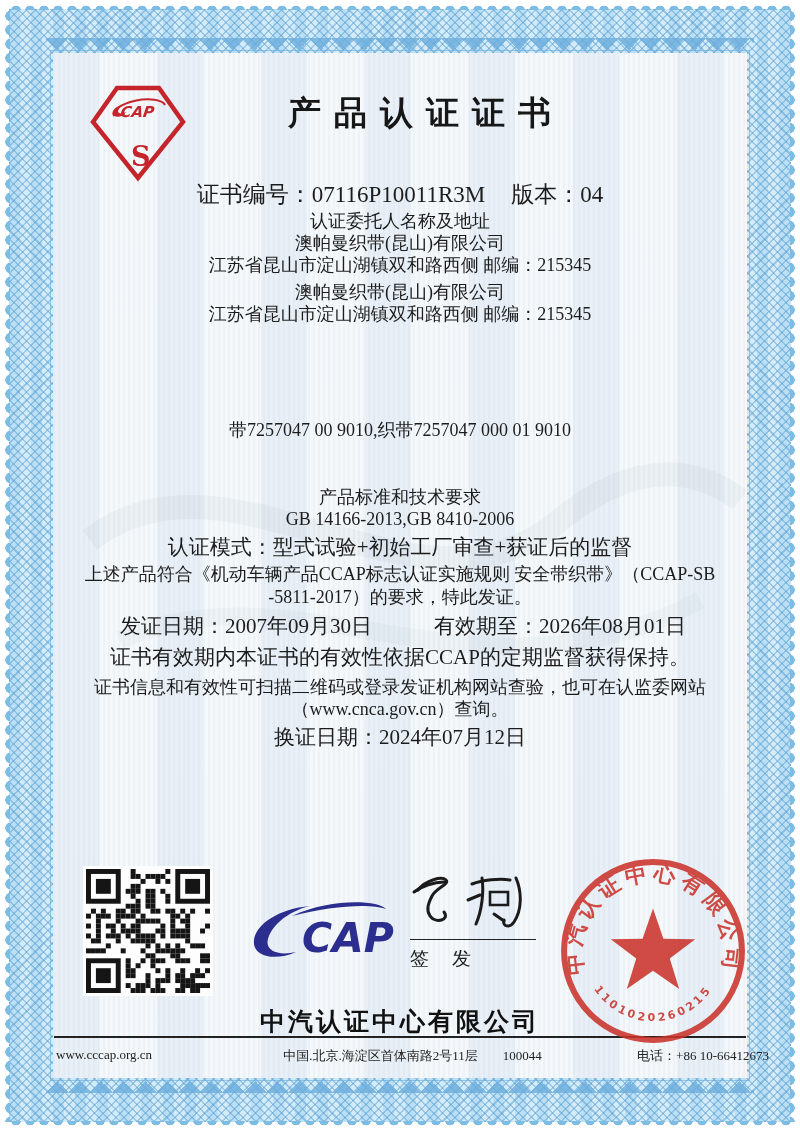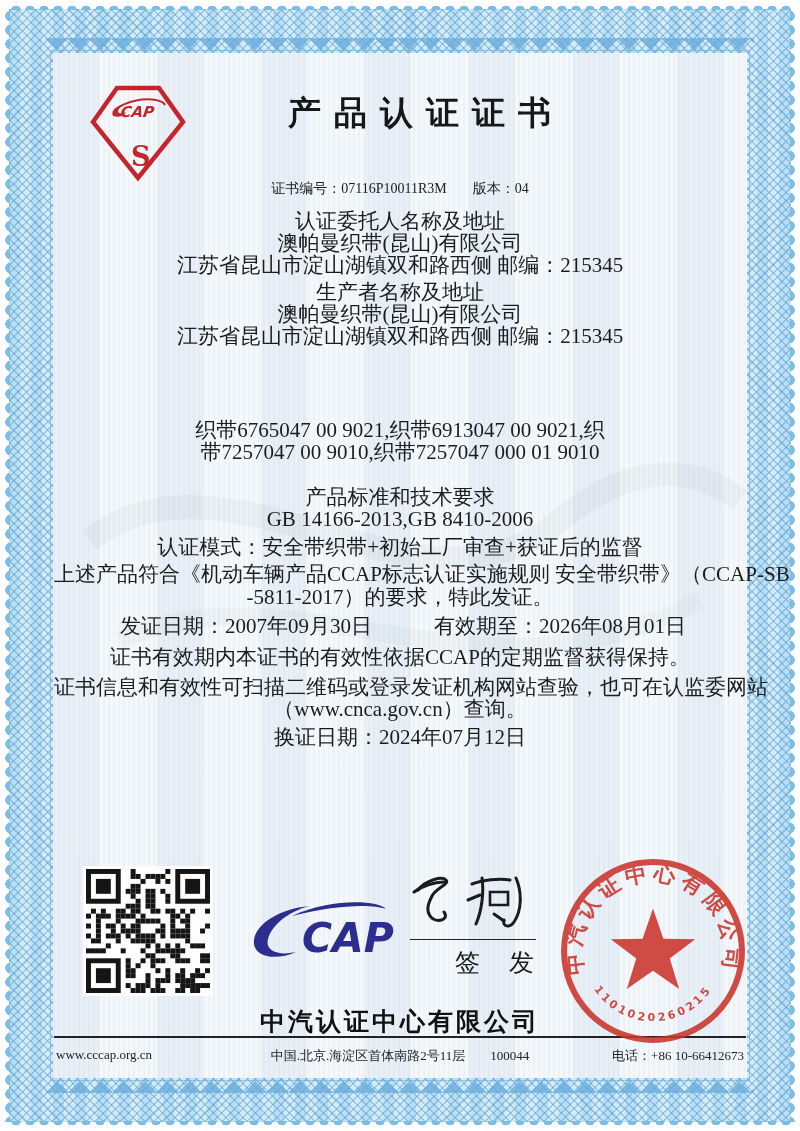--- a/index.html
+++ b/index.html
@@ -33,43 +33,43 @@
   .inner-edge{position:absolute;inset:50px;border:1.5px solid rgba(100,165,215,.55);}
   
   .paper{position:absolute;inset:53px;
     background:
       repeating-linear-gradient(90deg, rgba(188,204,222,.14) 0 2px, transparent 2px 5px),
       repeating-linear-gradient(90deg, rgba(222,232,243,.5) 0 46px, rgba(246,250,252,.5) 46px 104px),
       linear-gradient(#f4f7fa,#f2f6f9);}
   .content{position:absolute;left:54px;top:54px;width:692px;height:1023px;}
   .abs{position:absolute;}
   .cline{width:100%;text-align:center;line-height:22px;font-size:21px;white-space:nowrap;}
-  .sec{width:100%;text-align:center;line-height:22px;font-size:21px;}
+  .sec{width:100%;text-align:center;line-height:22px;font-size:18px;}
   .sec div{white-space:nowrap;}
   
   .title{top:37px;left:0;width:100%;text-align:center;transform:translateX(26px);
     font-family:"Liberation Sans","DejaVu Sans",sans-serif;font-weight:600;font-size:33px;
     letter-spacing:13px;color:#171717;}
-  .certno{top:124px;font-size:14px;}
+  .certno{top:130px;font-size:23px;}
   .certno .gap{display:inline-block;width:26px;}
   
   .daterow{top:561px;left:0;width:100%;font-size:21px;line-height:22px;}
   .daterow .d1{position:absolute;left:66px;top:0;white-space:nowrap;}
   .daterow .d2{position:absolute;left:380px;top:0;white-space:nowrap;}
   
   .qr{left:29px;top:812px;width:130px;height:130px;background:#fdfdfd;padding:3px;box-sizing:border-box;}
   .cap-logo{left:192px;top:846px;width:176px;height:62px;}
   .sig{left:352px;top:816px;width:132px;height:68px;}
   .sigline{left:356px;top:885px;width:126px;border-top:1.5px solid #222;}
-  .siglabel{left:356px;top:892px;width:126px;text-align:right;font-size:25px;letter-spacing:2px;}
+  .siglabel{left:356px;top:892px;width:126px;text-align:left;font-size:19px;letter-spacing:2px;}
   .seal{left:502px;top:800px;width:194px;height:194px;z-index:5;}
   .f-company{top:951px;left:0;width:100%;text-align:center;
     font-family:"Liberation Sans","DejaVu Sans",sans-serif;font-weight:600;font-size:25px;letter-spacing:3px;color:#111;}
   .f-rule{top:982px;left:0;width:100%;border-top:2px solid #222;}
-  .f-info{top:993px;left:0;width:100%;height:18px;font-size:13px;color:#222;}
+  .f-info{top:993px;left:0;width:100%;height:18px;font-size:13px;color:#222;padding-left:25px;}
   .f-info .w{position:absolute;left:2px;top:0;}
   .f-info .a{position:absolute;left:0;width:100%;text-align:center;top:0;}
   .f-info .a .pc{display:inline-block;margin-left:25px;}
   .f-info .p{position:absolute;right:2px;top:0;margin-left:35px;}
   .wm{position:absolute;left:0;top:0;width:800px;height:1131px;pointer-events:none;}
 </style>
 </head>
 <body>
 
 <div id="cert-page">
@@ -106,34 +106,32 @@
     <div class="abs cline certno">
       <span>证书编号：</span><span>07116P10011R3M</span><span class="gap"></span><span>版本：</span><span>04</span>
     </div>
 
     <div class="abs sec" style="top:156px">
       <div>认证委托人名称及地址</div>
       <div>澳帕曼织带(昆山)有限公司</div>
       <div>江苏省昆山市淀山湖镇双和路西侧 邮编：215345</div>
     </div>
     <div class="abs sec" style="top:227px">
-      <div>生产者名称及地址</div>
       <div>澳帕曼织带(昆山)有限公司</div>
       <div>江苏省昆山市淀山湖镇双和路西侧 邮编：215345</div>
     </div>
     <div class="abs sec" style="top:365px">
-      <div>织带6765047 00 9021,织带6913047 00 9021,织</div>
       <div>带7257047 00 9010,织带7257047 000 01 9010</div>
     </div>
     <div class="abs sec" style="top:432px">
       <div>产品标准和技术要求</div>
       <div>GB 14166-2013,GB 8410-2006</div>
     </div>
 
-    <div class="abs cline" style="top:482px">认证模式：安全带织带+初始工厂审查+获证后的监督</div>
+    <div class="abs cline" style="top:482px">认证模式：型式试验+初始工厂审查+获证后的监督</div>
     <div class="abs sec" style="top:509px;line-height:23px">
       <div>上述产品符合《机动车辆产品CCAP标志认证实施规则 安全带织带》（CCAP-SB</div>
       <div>-5811-2017）的要求，特此发证。</div>
     </div>
 
     <div class="abs daterow">
       <span class="d1"><span>发证日期：</span><span>2007年09月30日</span></span>
       <span class="d2"><span>有效期至：</span><span>2026年08月01日</span></span>
     </div>
 

